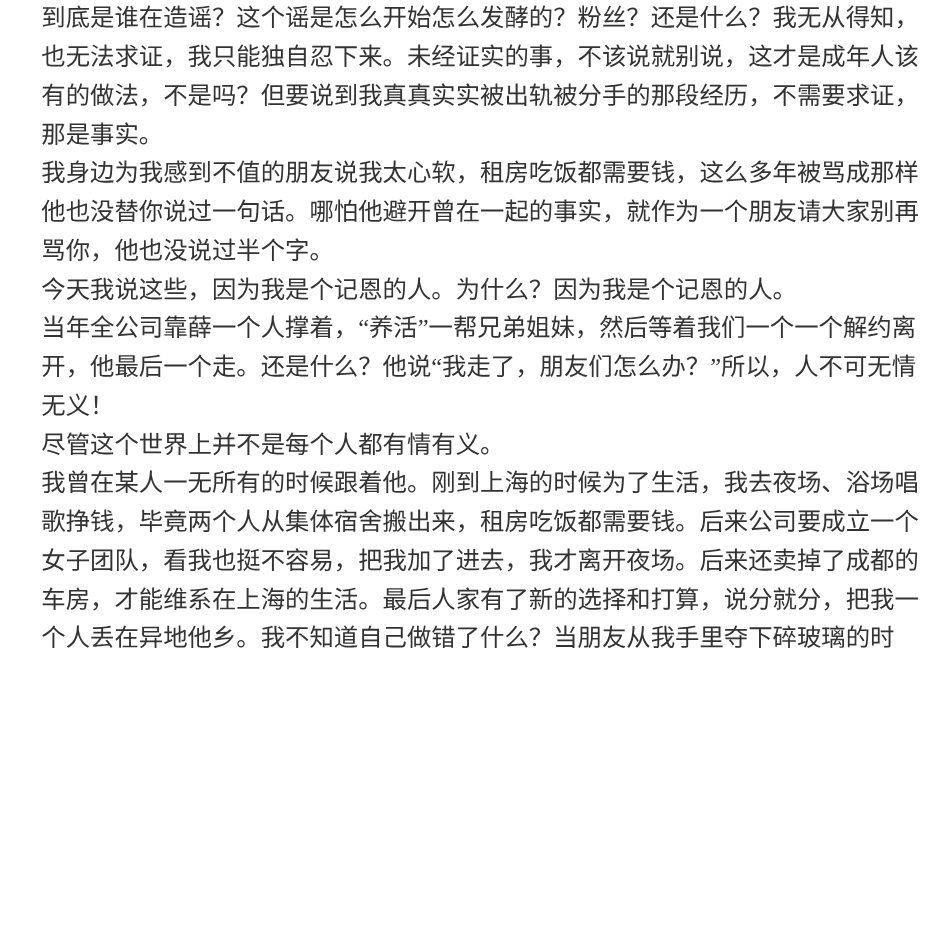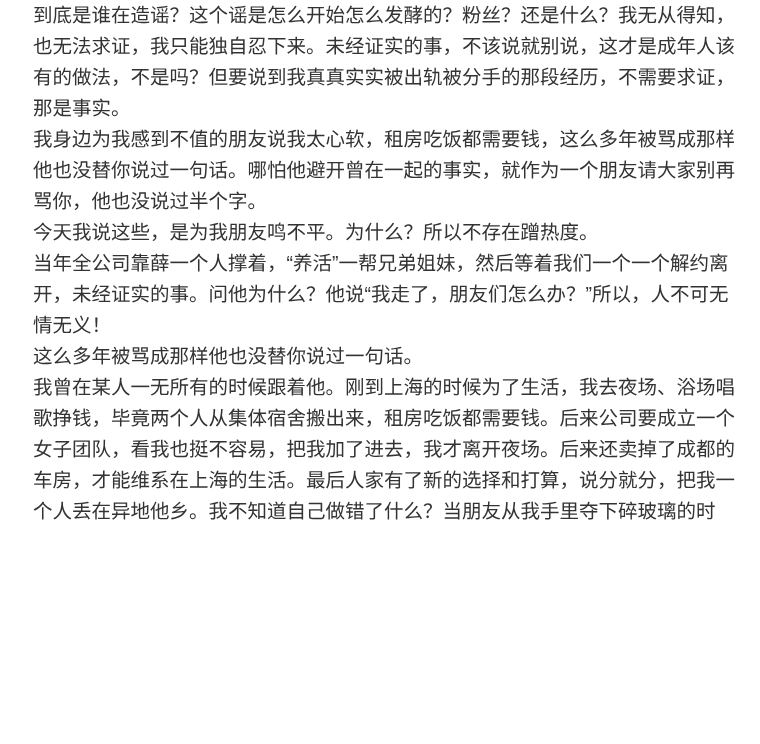--- a/index.html
+++ b/index.html
@@ -22,25 +22,26 @@
     color: #333333;
     text-align: left;
     letter-spacing: 0;
     word-break: normal;
     line-break: auto;
   }
   .article p {
     margin: 0;
     padding: 0;
     text-indent: 0;
+    font-family: Liberation Serif, serif;
   }
 </style>
 </head>
 <body style="background: rgb(255, 255, 255);">
 
 <div class="article" id="article" style="color: rgb(51, 51, 51);">
   <p>到底是谁在造谣？这个谣是怎么开始怎么发酵的？粉丝？还是什么？我无从得知，也无法求证，我只能独自忍下来。未经证实的事，不该说就别说，这才是成年人该有的做法，不是吗？但要说到我真真实实被出轨被分手的那段经历，不需要求证，那是事实。</p>
   <p>我身边为我感到不值的朋友说我太心软，租房吃饭都需要钱，这么多年被骂成那样他也没替你说过一句话。哪怕他避开曾在一起的事实，就作为一个朋友请大家别再骂你，他也没说过半个字。</p>
-  <p>今天我说这些，是为我朋友鸣不平。为什么？所以不存在蹭热度。</p>
-  <p>当年全公司靠薛一个人撑着，“养活”一帮兄弟姐妹，然后等着我们一个一个解约离开，未经证实的事。问他为什么？他说“我走了，朋友们怎么办？”所以，人不可无情无义！</p>
-  <p>这么多年被骂成那样他也没替你说过一句话。</p>
+  <p>今天我说这些，因为我是个记恩的人。为什么？因为我是个记恩的人。</p>
+  <p>当年全公司靠薛一个人撑着，“养活”一帮兄弟姐妹，然后等着我们一个一个解约离开，他最后一个走。还是什么？他说“我走了，朋友们怎么办？”所以，人不可无情无义！</p>
+  <p>尽管这个世界上并不是每个人都有情有义。</p>
   <p>我曾在某人一无所有的时候跟着他。刚到上海的时候为了生活，我去夜场、浴场唱歌挣钱，毕竟两个人从集体宿舍搬出来，租房吃饭都需要钱。后来公司要成立一个女子团队，看我也挺不容易，把我加了进去，我才离开夜场。后来还卖掉了成都的车房，才能维系在上海的生活。最后人家有了新的选择和打算，说分就分，把我一个人丢在异地他乡。我不知道自己做错了什么？当朋友从我手里夺下碎玻璃的时</p>
 </div>
 
 </body></html>

